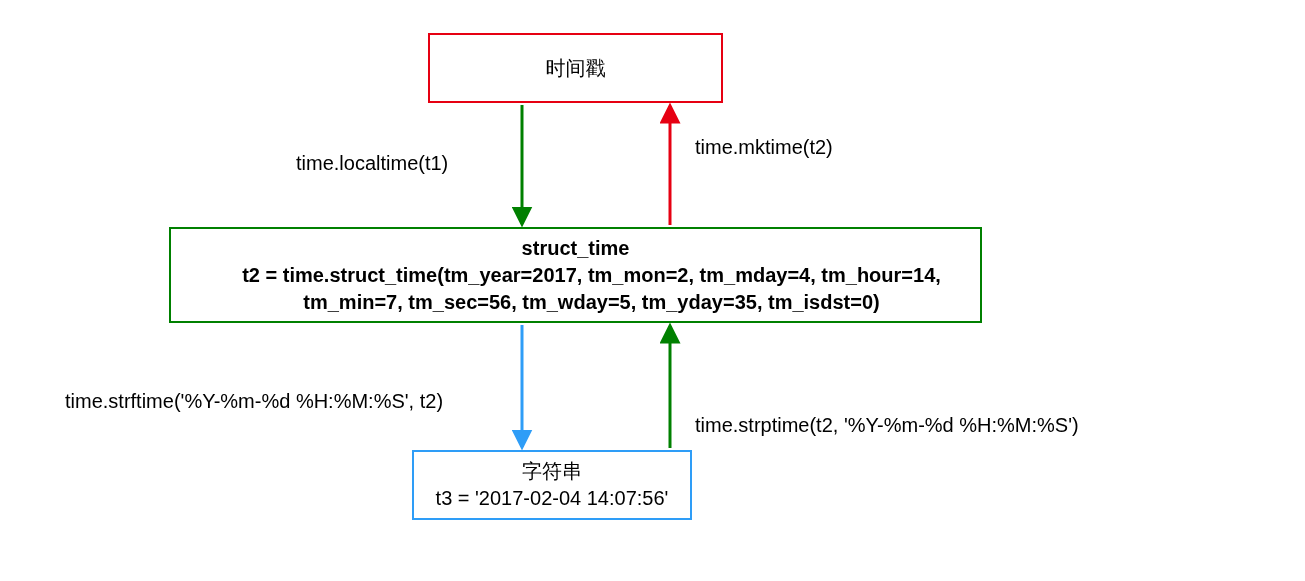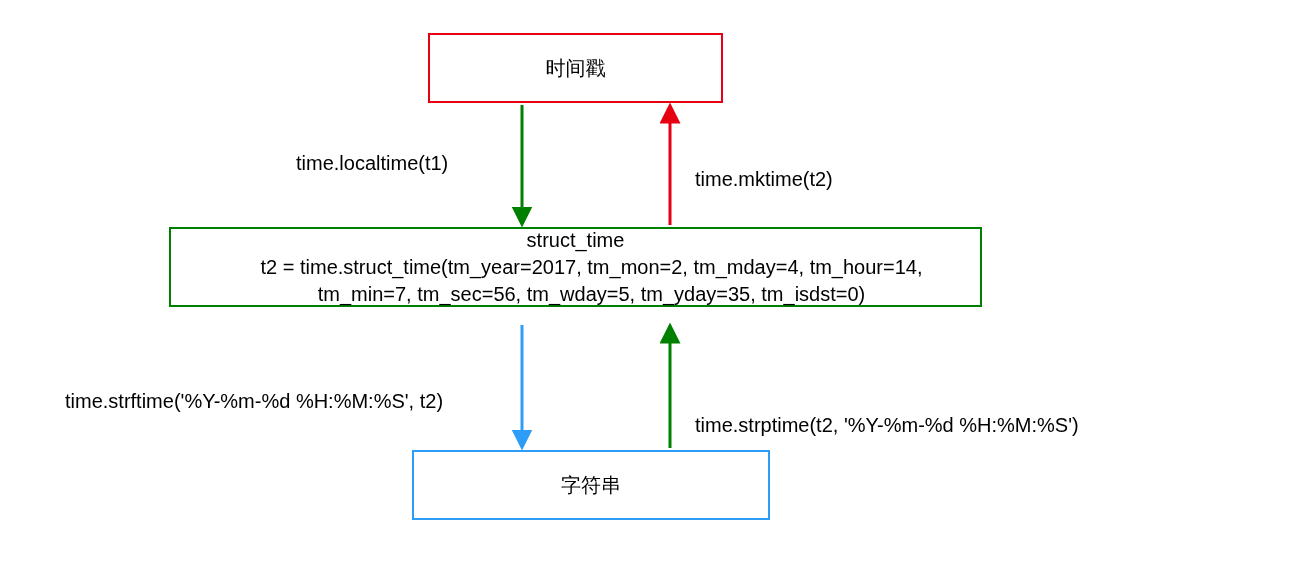--- a/index.html
+++ b/index.html
@@ -41,32 +41,33 @@
     pointer-events: none;
   }
 </style>
 </head>
 <body>
 
 <div class="box box-red" style="left:428px; top:33px; width:295px; height:70px;">
   <div>时间戳</div>
 </div>
 
-<div class="box box-green" style="left:169px; top:227px; width:813px; height:80px;">
+<div class="box box-green" style="left:169px; top:227px; width:813px; height:96px;font-weight:bold;">
   <div>struct_time</div>
   <div style="white-space: pre-line; margin-left: 32px;">t2 = time.struct_time(tm_year=2017, tm_mon=2, tm_mday=4, tm_hour=14,
 tm_min=7, tm_sec=56, tm_wday=5, tm_yday=35, tm_isdst=0)</div>
 </div>
 
-<div class="box box-blue" style="left:412px; top:450px; width:358px; height:70px;">
+<div class="box box-blue" style="left:412px; top:450px; width:280px; height:70px;">
   <div>字符串</div>
+  <div>t3 = '2017-02-04 14:07:56'</div>
 </div>
 
 <div class="label" style="left:296px; top:152px;">time.localtime(t1)</div>
-<div class="label" style="left:695px; top:168px;">time.mktime(t2)</div>
+<div class="label" style="left:695px; top:136px;">time.mktime(t2)</div>
 <div class="label" style="left:65px; top:372px;margin-top:18px;">time.strftime('%Y-%m-%d %H:%M:%S', t2)</div>
 <div class="label" style="left:695px; top:381px;margin-top:33px;">time.strptime(t2, '%Y-%m-%d %H:%M:%S')</div>
 
 <svg class="arrows">
   <defs>
     <marker id="arrow-green" viewBox="0 0 12 12" refX="10" refY="6" markerWidth="7" markerHeight="7" orient="auto-start-reverse">
       <path d="M0,0 L12,6 L0,12 Z" fill="#008000"></path>
     </marker>
     <marker id="arrow-red" viewBox="0 0 12 12" refX="10" refY="6" markerWidth="7" markerHeight="7" orient="auto-start-reverse">
       <path d="M0,0 L12,6 L0,12 Z" fill="#e60012"></path>

